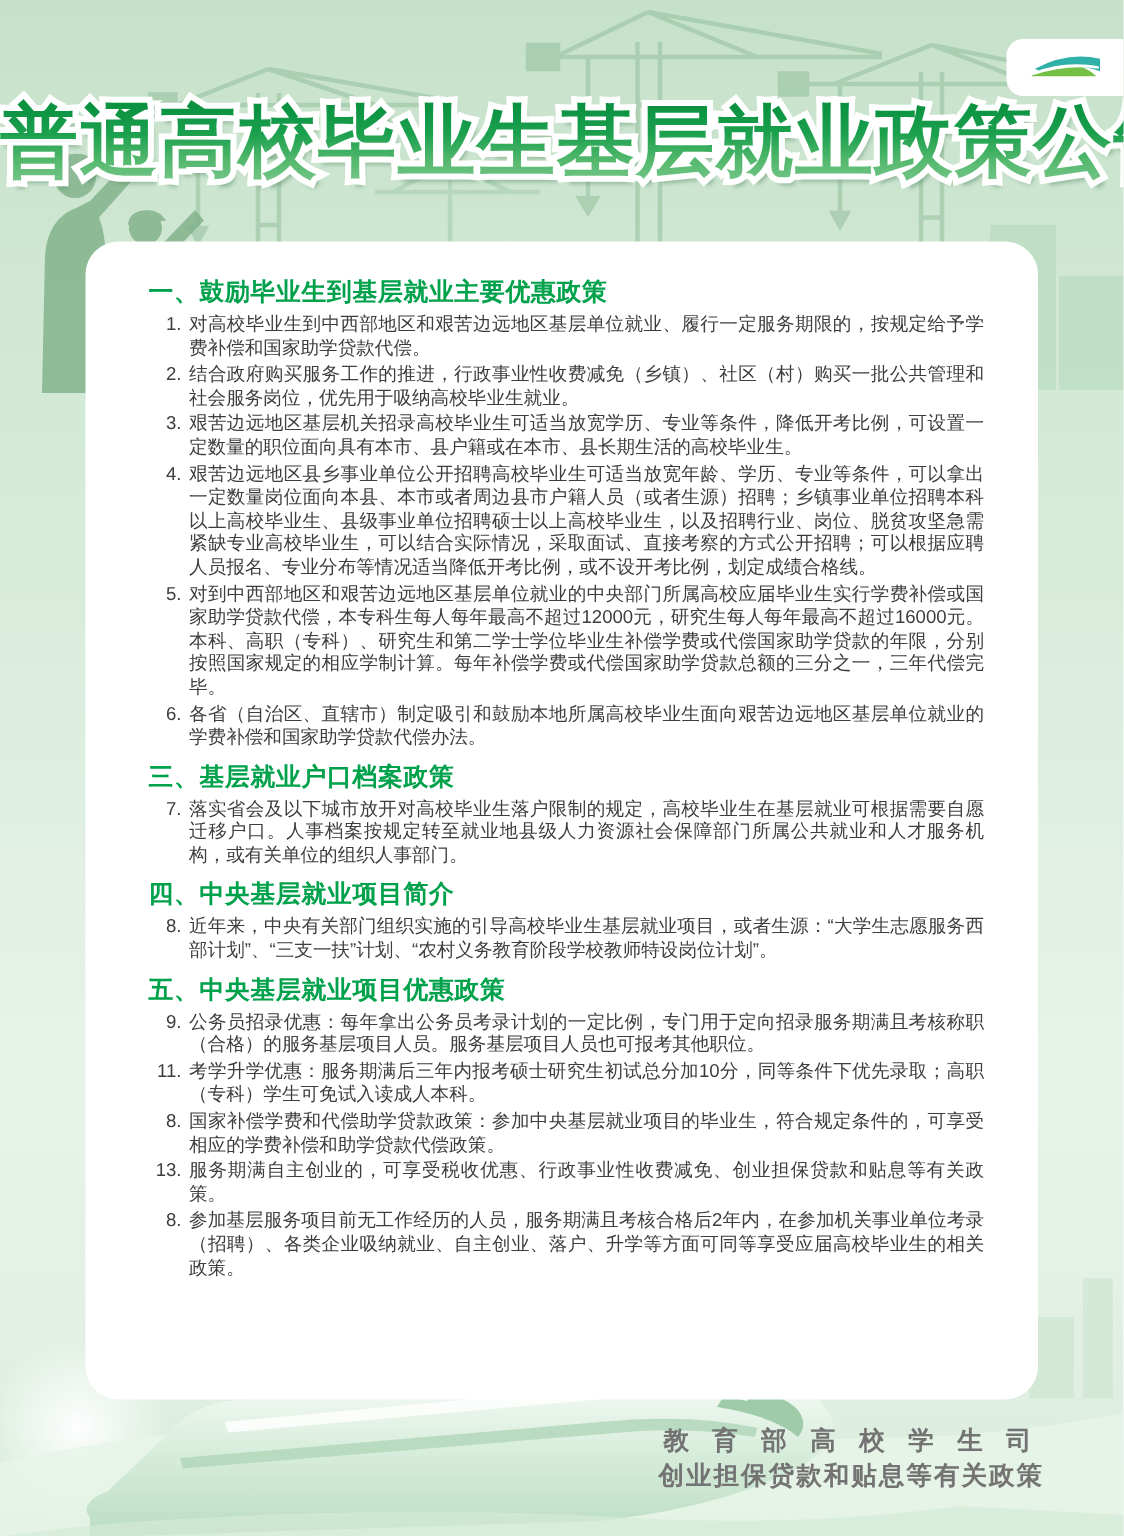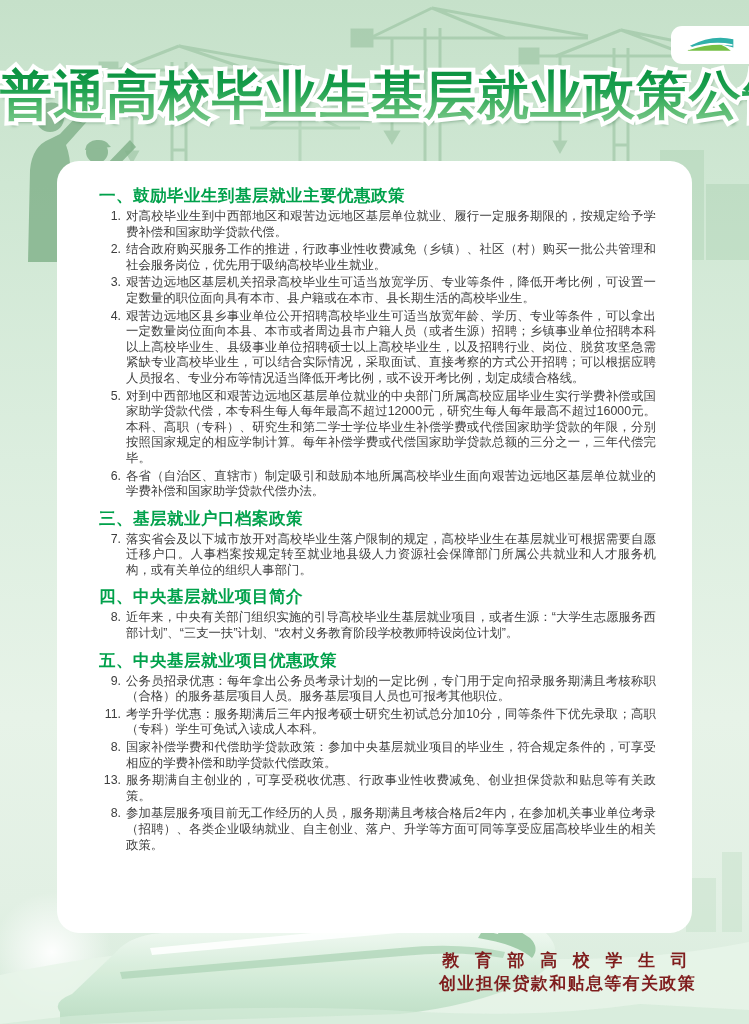--- a/index.html
+++ b/index.html
@@ -41,21 +41,21 @@
     color:#00a14b;font-weight:800;font-size:16.5px;line-height:20px;
     margin:8px 0 4px 0;letter-spacing:.5px;
   }
   .sec:first-child .sec-heading{margin-top:0;}
   .item{display:flex;margin:0 0 2px 0;color:#3d3d3d;font-size:12.4px;line-height:15.6px;}
   .item .num{flex:0 0 27px;text-align:right;padding-right:5px;box-sizing:border-box;}
   .item .txt{flex:1;text-align:justify;}
   
   .footer{
     position:absolute;right:58px;top:950px;z-index:2;width:252px;
-    color:#7f1d1d;font-weight:700;text-align:center;margin-left:24px;
+    color:#737373;font-weight:700;text-align:center;margin-left:24px;
   }
   .footer .l1{font-size:17px;letter-spacing:.92em;margin-right:-.92em;line-height:22px;white-space:nowrap;}
   .footer .l2{font-size:17px;letter-spacing:.08em;margin-right:-.08em;line-height:24px;white-space:nowrap;}
 </style>
 </head>
 <body>
 
 <svg class="bg-art" width="749" height="1024" viewBox="0 0 749 1024" aria-hidden="true">
   <defs>
     <linearGradient id="trainGrad" x1="0" y1="0" x2="0" y2="1">

